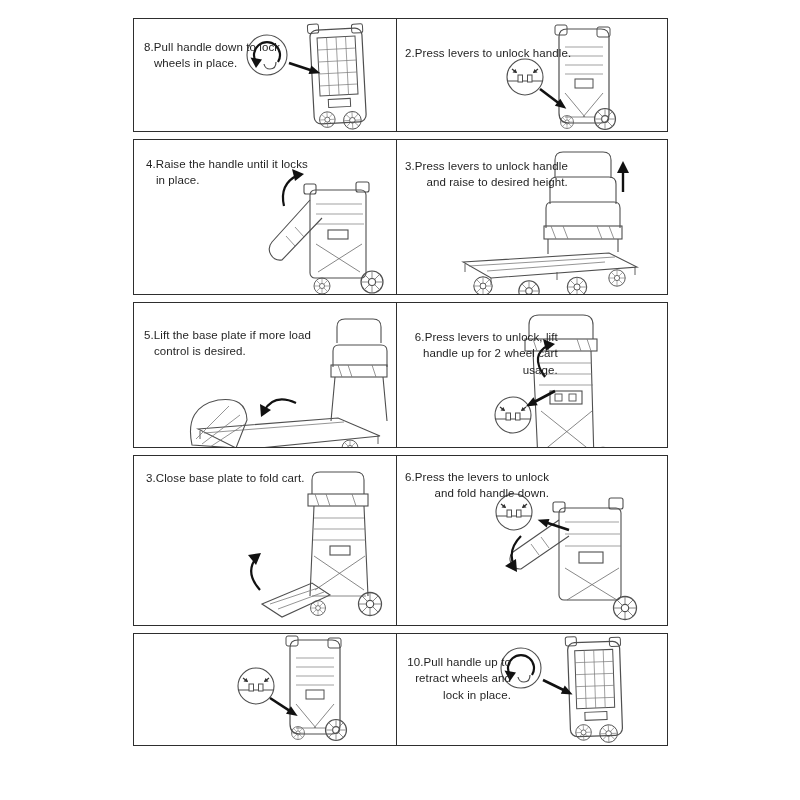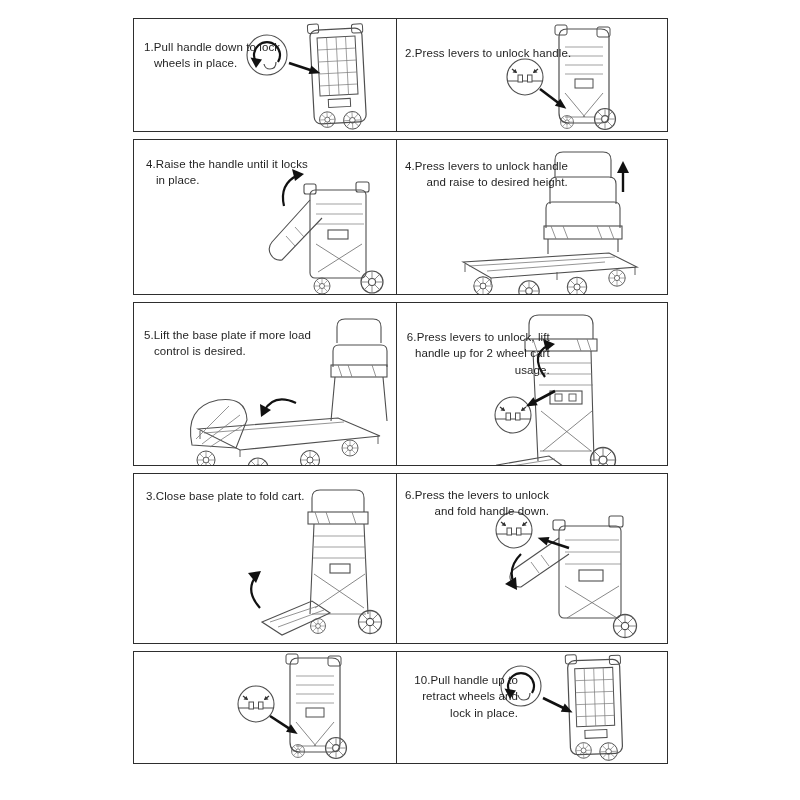--- a/index.html
+++ b/index.html
@@ -63,21 +63,21 @@
     <use href="#wheel" transform="translate(50,94) scale(1.05)"></use>
     <use href="#wheel" transform="translate(12,97) scale(.65)"></use>
   </g>
 </defs>
 </svg>
 
 <div class="sheet">
 
   <div class="row" style="height:114px">
     <div class="cell l">
-      <div class="txt" style="left:10px;top:20px">1.Pull handle down to lock
+      <div class="txt" style="left:10px;top:20px">8.Pull handle down to lock
    wheels in place.</div>
       <svg class="art">
         <g transform="translate(176,4) rotate(-3 28 52)">
             <use href="#cart-flat"></use>
           </g>
         <use href="#rot-circle" transform="translate(133,36)"></use>
         <use href="#ptr" transform="translate(155,44) rotate(18)"></use>
       </svg>
     </div>
     <div class="cell r">
@@ -107,21 +107,21 @@
           <path d="M176,60 L138,102 A11,11 0 0 0 148,120 L188,78"></path>
           <path d="M152,96 l9,10 M161,87 l9,10" stroke="#7a7a7a" stroke-width=".8"></path>
         </g>
         <use href="#wheel" transform="translate(238,142) scale(1.1)"></use>
         <use href="#wheel" transform="translate(188,146) scale(.8)"></use>
         <path d="M150,66 Q145,44 164,35" fill="none" stroke="#111" stroke-width="2.2"></path>
         <polygon points="170,34 158,29 161,41" fill="#111"></polygon>
       </svg>
     </div>
     <div class="cell r">
-      <div class="txt" style="left:8px;top:18px">4.Press levers to unlock handle
+      <div class="txt" style="left:8px;top:18px">3.Press levers to unlock handle
    and raise to desired height.</div>
       <svg class="art">
         <g fill="none" stroke="#4f4f4f" stroke-width="1.1">
           <path d="M158,38 v-18 q0,-8 8,-8 h40 q8,0 8,8 v18"></path>
           <path d="M153,64 v-20 q0,-7 7,-7 h52 q7,0 7,7 v20"></path>
           <path d="M149,88 v-20 q0,-6 6,-6 h62 q6,0 6,6 v20"></path>
           <rect x="147" y="86" width="78" height="13"></rect>
           <path d="M154,86 l5,13 M166,86 l5,13 M200,86 l5,13 M212,86 l5,13" stroke="#7a7a7a" stroke-width=".8"></path>
           <path d="M151,99 V114 M221,99 V112"></path>
           <path d="M66,122 L212,113 L240,127 L94,138 Z"></path>
@@ -131,21 +131,21 @@
         <use href="#wheel" transform="translate(86,146) scale(.92)"></use>
         <use href="#wheel" transform="translate(132,151) scale(1.02)"></use>
         <use href="#wheel" transform="translate(180,147) scale(.97)"></use>
         <use href="#wheel" transform="translate(220,138) scale(.82)"></use>
         <path d="M226,52 V30" stroke="#111" stroke-width="2.4" fill="none"></path>
         <polygon points="226,21 220,33 232,33" fill="#111"></polygon>
       </svg>
     </div>
   </div>
 
-  <div class="row" style="height:164px">
+  <div class="row" style="height:146px">
     <div class="cell l">
       <div class="txt" style="left:10px;top:24px">5.Lift the base plate if more load
    control is desired.</div>
       <svg class="art">
         <g fill="none" stroke="#4f4f4f" stroke-width="1.1">
           <path d="M203,40 v-16 q0,-8 8,-8 h28 q8,0 8,8 v16"></path>
           <path d="M199,64 v-16 q0,-6 6,-6 h42 q6,0 6,6 v16"></path>
           <rect x="197" y="62" width="56" height="12"></rect>
           <path d="M204,62 l4,12 M214,62 l4,12 M238,62 l4,12" stroke="#7a7a7a" stroke-width=".8"></path>
           <path d="M201,74 L197,118 M249,74 L253,118"></path>
@@ -157,21 +157,21 @@
         </g>
         <use href="#wheel" transform="translate(72,157) scale(.9)"></use>
         <use href="#wheel" transform="translate(124,165) scale(1)"></use>
         <use href="#wheel" transform="translate(176,157) scale(.95)"></use>
         <use href="#wheel" transform="translate(216,145) scale(.8)"></use>
         <path d="M162,100 Q140,90 130,108" fill="none" stroke="#111" stroke-width="2.2"></path>
         <polygon points="127,114 126,101 137,107" fill="#111"></polygon>
       </svg>
     </div>
     <div class="cell r">
-      <div class="txt" style="left:8px;top:26px">6.Press levers to unlock, lift
+      <div class="txt" style="left:16px;top:26px">6.Press levers to unlock, lift
    handle up for 2 wheel cart
    usage.</div>
       <svg class="art">
         <g fill="none" stroke="#4f4f4f" stroke-width="1.1">
           <path d="M132,34 v-12 q0,-10 10,-10 h44 q10,0 10,10 v14"></path>
           <rect x="128" y="36" width="72" height="12"></rect>
           <path d="M136,36 l4,12 M148,36 l4,12 M180,36 l4,12 M190,36 l4,12" stroke="#7a7a7a" stroke-width=".8"></path>
           <path d="M136,48 L141,158 M194,48 L197,158"></path>
           <path d="M141,60 H195 M142,71 H195 M142,82 H196" stroke="#7a7a7a" stroke-width=".7"></path>
           <rect x="153" y="88" width="32" height="13"></rect>
@@ -238,21 +238,21 @@
     <div class="cell l">
       <svg class="art">
         <g transform="translate(152,2)">
             <use href="#cart-upright"></use>
           </g>
         <use href="#lever-detail" transform="translate(122,52)"></use>
         <use href="#ptr" transform="translate(136,64) rotate(33)"></use>
       </svg>
     </div>
     <div class="cell r">
-      <div class="txt" style="left:12px;top:20px">10.Pull handle up to
+      <div class="txt" style="left:5px;top:20px">10.Pull handle up to
     retract wheels and
     lock in place.</div>
       <svg class="art">
         <g transform="translate(170,2) rotate(-2 28 52)">
             <use href="#cart-flat"></use>
           </g>
         <use href="#rot-circle" transform="translate(124,34)"></use>
         <use href="#ptr" transform="translate(146,46) rotate(26)"></use>
       </svg>
     </div>

